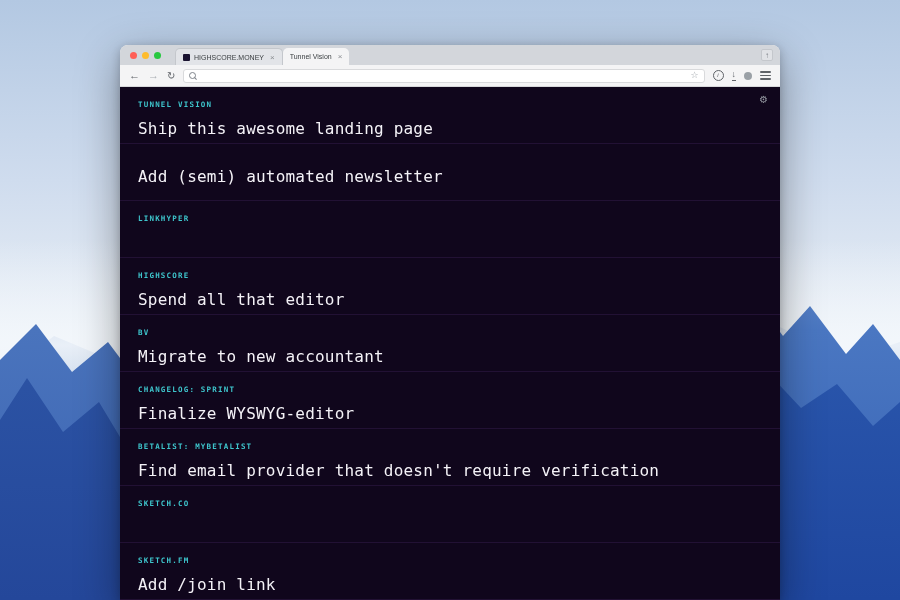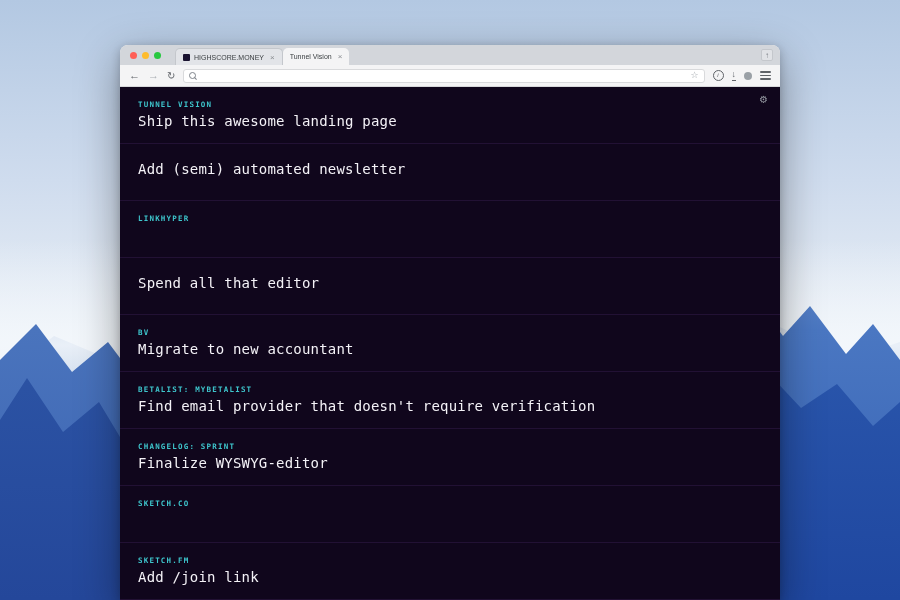--- a/index.html
+++ b/index.html
@@ -95,21 +95,21 @@
   .hamburger{display:flex;flex-direction:column;gap:2px;width:11px;}
   .hamburger i{height:1.5px;background:#5f6368;border-radius:1px;}
   
   .content{
     position:relative;height:513px;background:var(--page-bg);
     font-family:"DejaVu Sans Mono", monospace;
   }
   .gear{position:absolute;top:6px;right:13px;color:#8f939c;font-size:12px;line-height:1;}
   .row{height:57px;box-sizing:border-box;padding:13px 18px 0;border-bottom:1px solid #221134;}
   .proj{color:var(--accent);font-size:7.5px;font-weight:bold;letter-spacing:1.2px;}
-  .task{color:#f4f2f7;font-size:14px;margin-top:4px;letter-spacing:.2px;}
+  .task{color:#f4f2f7;font-size:16px;margin-top:10px;letter-spacing:.2px;}
 </style>
 </head>
 <body>
 
 <div class="desktop">
   <div class="layer ridge-far"></div>
   <div class="layer haze"></div>
   <div class="layer mtn-left-back"></div>
   <div class="layer mtn-left-front"></div>
   <div class="layer mtn-right-back"></div>
@@ -165,39 +165,40 @@
 
   <div class="row">
     <div class="task">Add (semi) automated newsletter</div>
   </div>
 
   <div class="row">
     <div class="proj">LINKHYPER</div>
   </div>
 
   <div class="row">
+    <div class="proj">HIGHSCORE</div>
     <div class="task">Spend all that editor</div>
   </div>
 
   <div class="row">
     <div class="proj">BV</div>
     <div class="task">Migrate to new accountant</div>
   </div>
 
   <div class="row">
+    <div class="proj">CHANGELOG: SPRINT</div>
+    <div class="task">Finalize WYSWYG-editor</div>
+  </div>
+
+  <div class="row">
     <div class="proj">BETALIST: MYBETALIST</div>
     <div class="task">Find email provider that doesn't require verification</div>
   </div>
 
   <div class="row">
-    <div class="proj">CHANGELOG: SPRINT</div>
-    <div class="task">Finalize WYSWYG-editor</div>
-  </div>
-
-  <div class="row">
     <div class="proj">SKETCH.CO</div>
   </div>
 
   <div class="row">
     <div class="proj">SKETCH.FM</div>
     <div class="task">Add /join link</div>
   </div>
 </div>
   </div>
 

